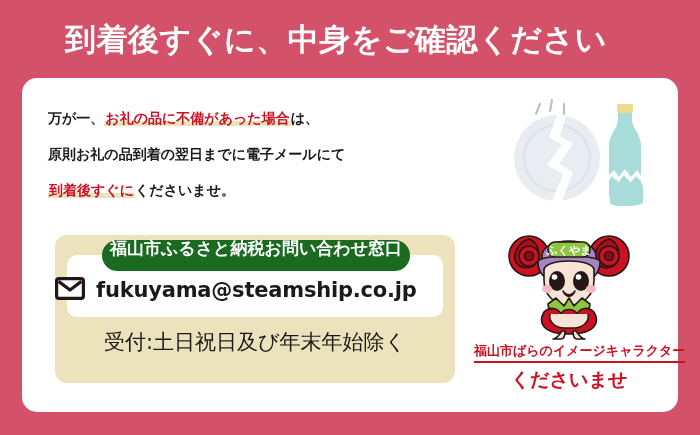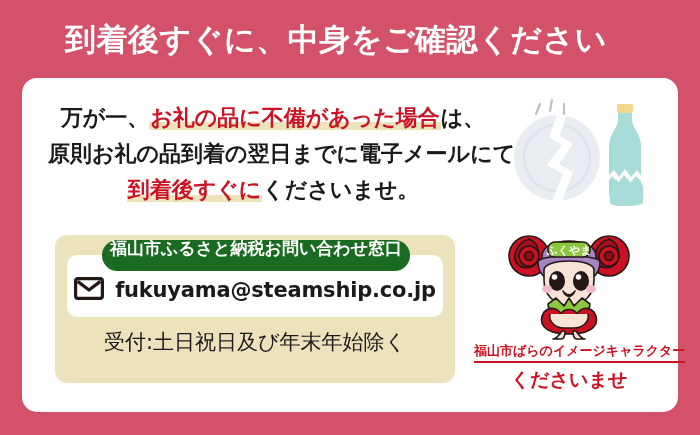--- a/index.html
+++ b/index.html
@@ -54,26 +54,25 @@
   }
 
   
   .body-text {
     position: absolute;
     left: 26px;
     top: 22px;
     width: 450px;
   }
   .body-line {
-    font-size: 22px;
+    font-size: 14px;
     line-height: 36px;
     color: #1a1a1a;
     white-space: nowrap;
     font-weight: bold;
-    text-align: center;
   }
   .body-line .plain {
     font-weight: bold;
     color: #1a1a1a;
   }
   .hl {
     color: #cc1122;
     font-weight: bold;
     background: linear-gradient(to top, #ece3bd 0, #ece3bd 30%, rgba(236,227,189,0) 30%);
     padding: 0 1px;
@@ -125,21 +124,21 @@
     white-space: nowrap;
     line-height: 1;
   }
   .email-row {
     position: absolute;
     left: 0;
     top: 42px;
     width: 400px;
     display: flex;
     align-items: center;
-    justify-content: center;
+    justify-content: flex-start;
     gap: 11px;
   }
   .envelope-icon {
     display: block;
     flex: 0 0 auto;
   }
   .email-text {
     font-size: 21px;
     font-weight: bold;
     color: #1a1a1a;

